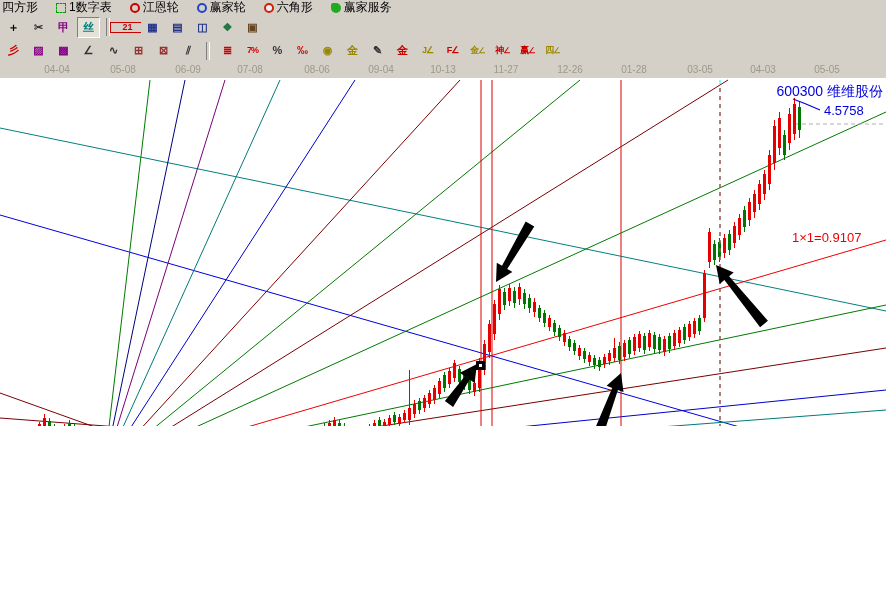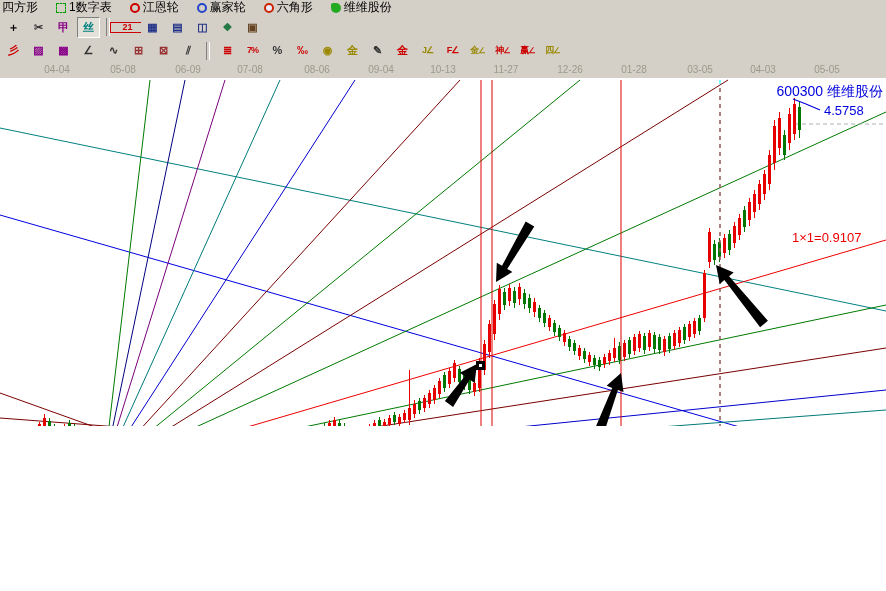--- a/index.html
+++ b/index.html
@@ -69,21 +69,21 @@
       <div class="menu-item">
         <span class="menu-ico mi-circ-blue"></span>
         <span>赢家轮</span>
       </div>
       <div class="menu-item">
         <span class="menu-ico mi-circ-red2"></span>
         <span>六角形</span>
       </div>
       <div class="menu-item">
         <span class="menu-ico mi-green"></span>
-        <span>维维股份</span>
+        <span>赢家服务</span>
       </div>
     </div>
   <div id="toolbar1" class="toolbar">
       <div class="tbtn">
         <span style="color: rgb(0, 0, 0);">＋</span>
       </div>
       <div class="tbtn">
         <span style="color: rgb(51, 51, 51);">✂</span>
       </div>
       <div class="tbtn">

